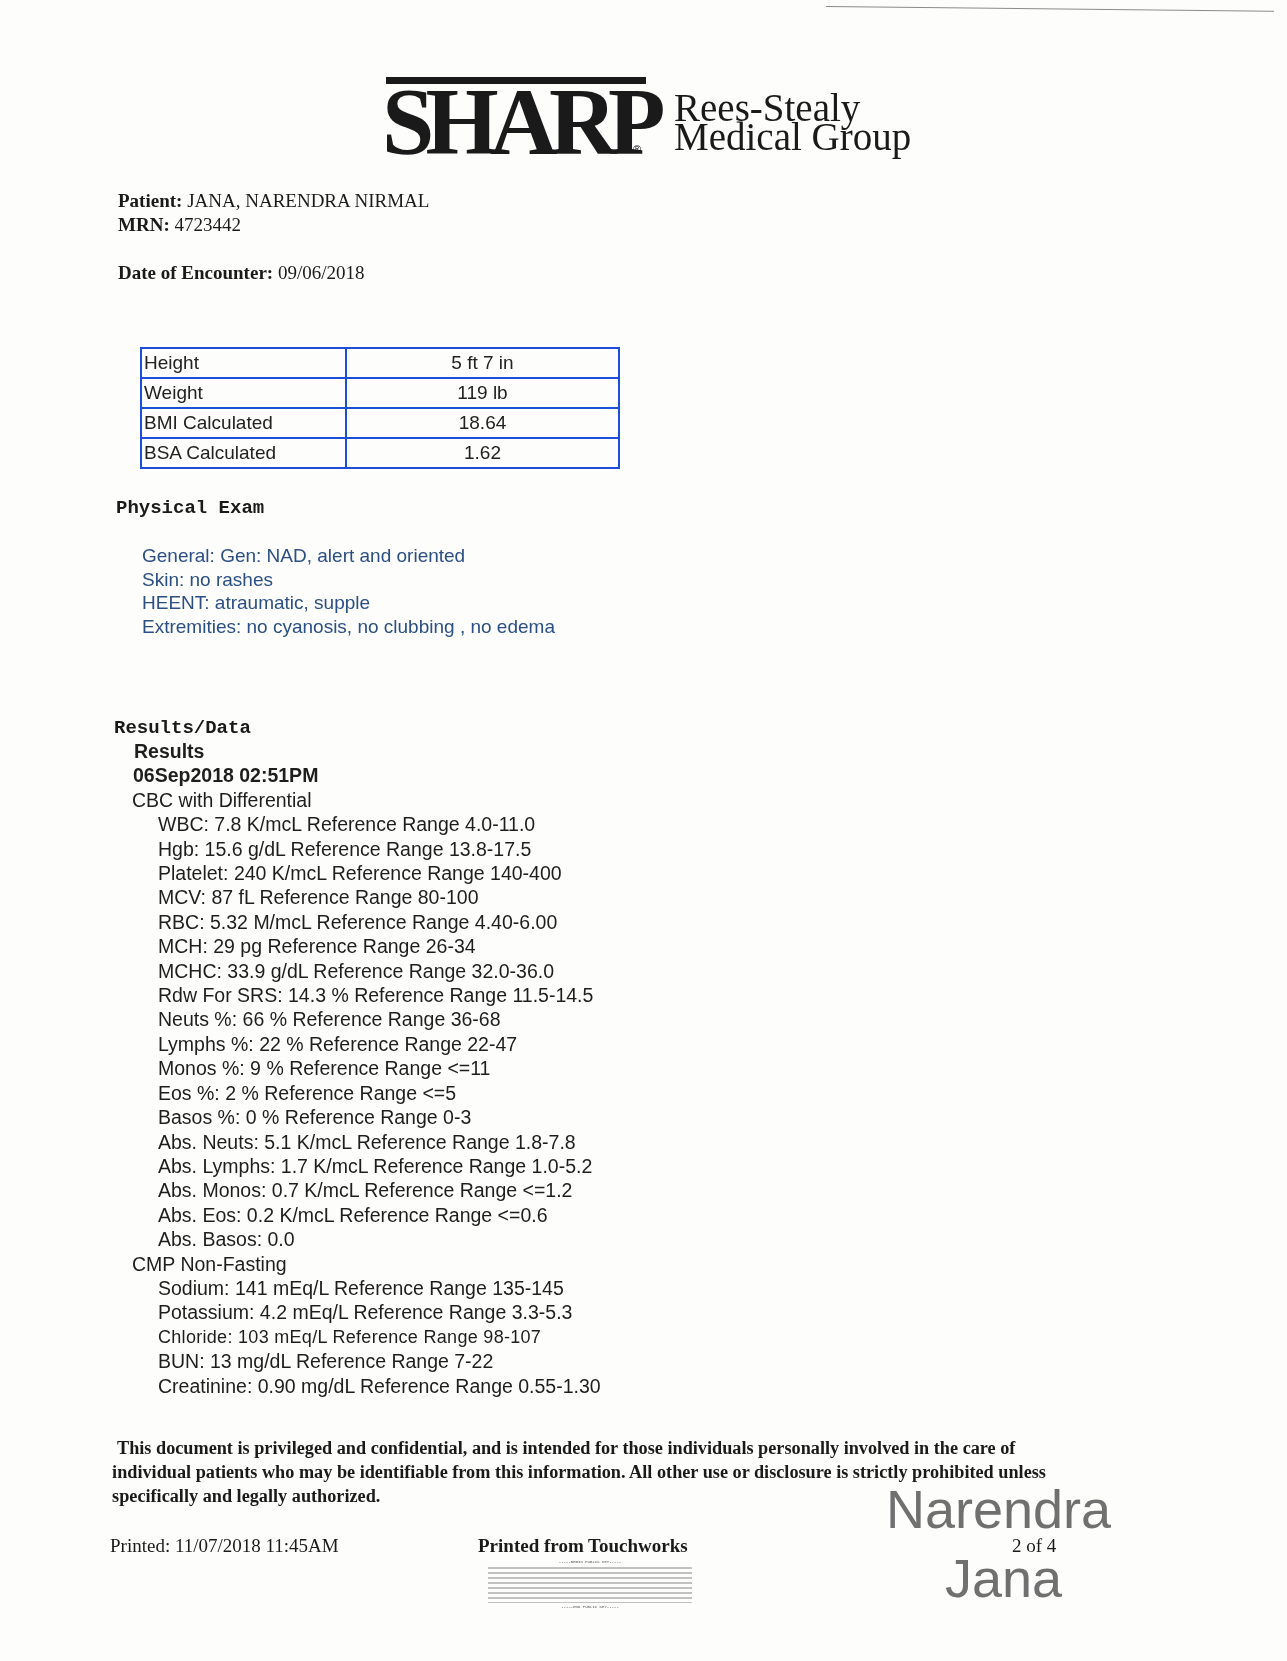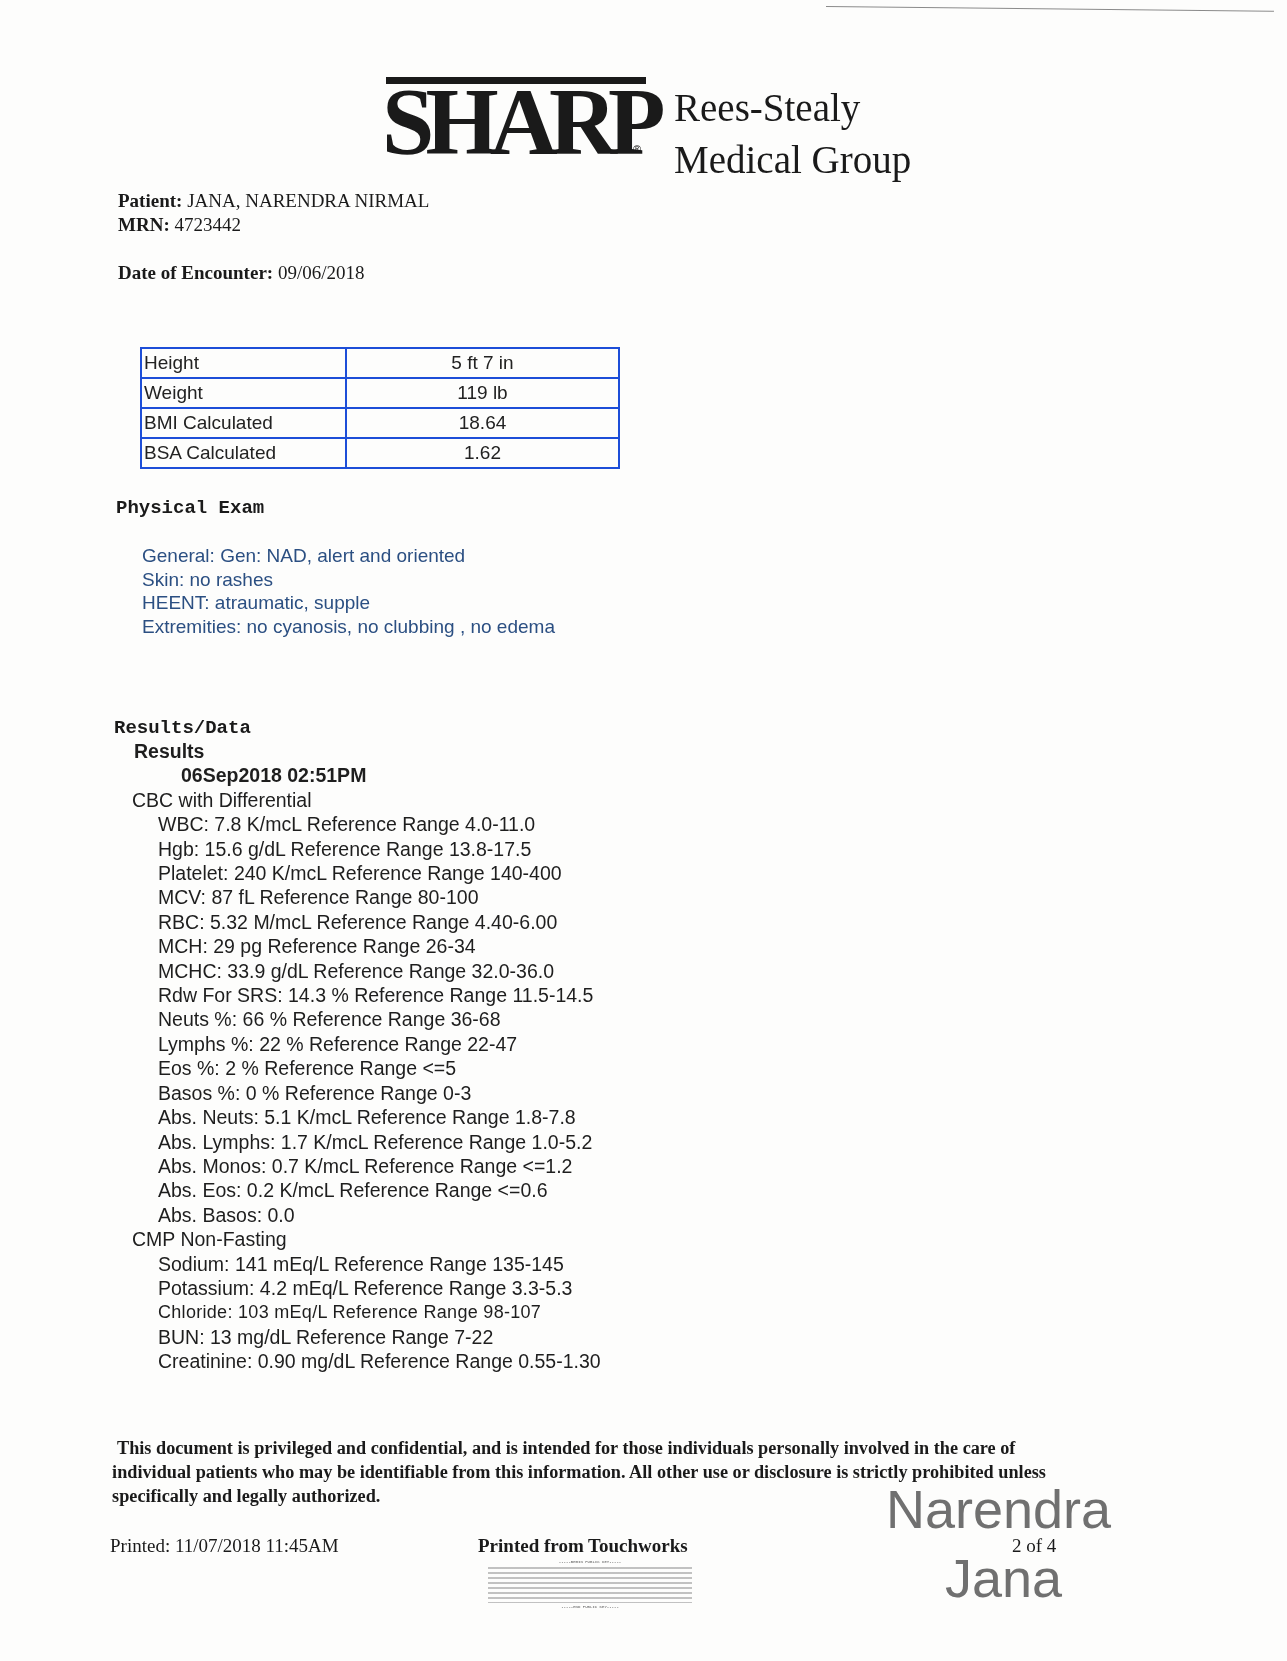--- a/index.html
+++ b/index.html
@@ -27,21 +27,21 @@
 </head>
 <body>
 
 <div class="topline"></div>
 
 <div>
   <div class="logo-bar"></div>
   <div class="logo-sharp">SHARP</div>
   <div class="logo-reg">®</div>
   <div class="logo-name" style="top:88px;">Rees-Stealy</div>
-  <div class="logo-name" style="top:140px;">Medical Group</div>
+  <div class="logo-name" style="top:117px;">Medical Group</div>
 </div>
 
 <div class="abs serif hdr-line" style="left:118px; top:190px;">
   <span class="lbl-b">Patient:</span>
   <span>JANA, NARENDRA NIRMAL</span>
 </div>
 <div class="abs serif hdr-line" style="left:118px; top:214px;">
   <span class="lbl-b">MRN:</span>
   <span>4723442</span>
 </div>
@@ -75,33 +75,34 @@
 <div class="abs exam" style="left:142px; top:544px;">
   <div>General: Gen: NAD, alert and oriented</div>
   <div>Skin: no rashes</div>
   <div>HEENT: atraumatic, supple</div>
   <div>Extremities: no cyanosis, no clubbing , no edema</div>
 </div>
 
 <div class="abs sec-h" style="left:114px; top:717px;">Results/Data</div>
 <div class="abs res" style="left:132px; top:739px;">
   <div style="font-weight:bold; padding-left:2px;">Results</div>
-  <div style="font-weight:bold; padding-left:1px;margin-left:48px;">06Sep2018 02:51PM</div>
+  <div style="font-weight:bold; padding-left:1px;">06Sep2018 02:51PM</div>
   <div>CBC with Differential</div>
   <div style="padding-left:26px;">
     <div>WBC: 7.8 K/mcL Reference Range 4.0-11.0</div>
     <div>Hgb: 15.6 g/dL Reference Range 13.8-17.5</div>
     <div>Platelet: 240 K/mcL Reference Range 140-400</div>
     <div>MCV: 87 fL Reference Range 80-100</div>
     <div>RBC: 5.32 M/mcL Reference Range 4.40-6.00</div>
     <div>MCH: 29 pg Reference Range 26-34</div>
     <div>MCHC: 33.9 g/dL Reference Range 32.0-36.0</div>
     <div>Rdw For SRS: 14.3 % Reference Range 11.5-14.5</div>
     <div>Neuts %: 66 % Reference Range 36-68</div>
     <div>Lymphs %: 22 % Reference Range 22-47</div>
+    <div>Monos %: 9 % Reference Range &lt;=11</div>
     <div>Eos %: 2 % Reference Range &lt;=5</div>
     <div>Basos %: 0 % Reference Range 0-3</div>
     <div>Abs. Neuts: 5.1 K/mcL Reference Range 1.8-7.8</div>
     <div>Abs. Lymphs: 1.7 K/mcL Reference Range 1.0-5.2</div>
     <div>Abs. Monos: 0.7 K/mcL Reference Range &lt;=1.2</div>
     <div>Abs. Eos: 0.2 K/mcL Reference Range &lt;=0.6</div>
     <div>Abs. Basos: 0.0</div>
   </div>
   <div>CMP Non-Fasting</div>
   <div style="padding-left:26px;">

